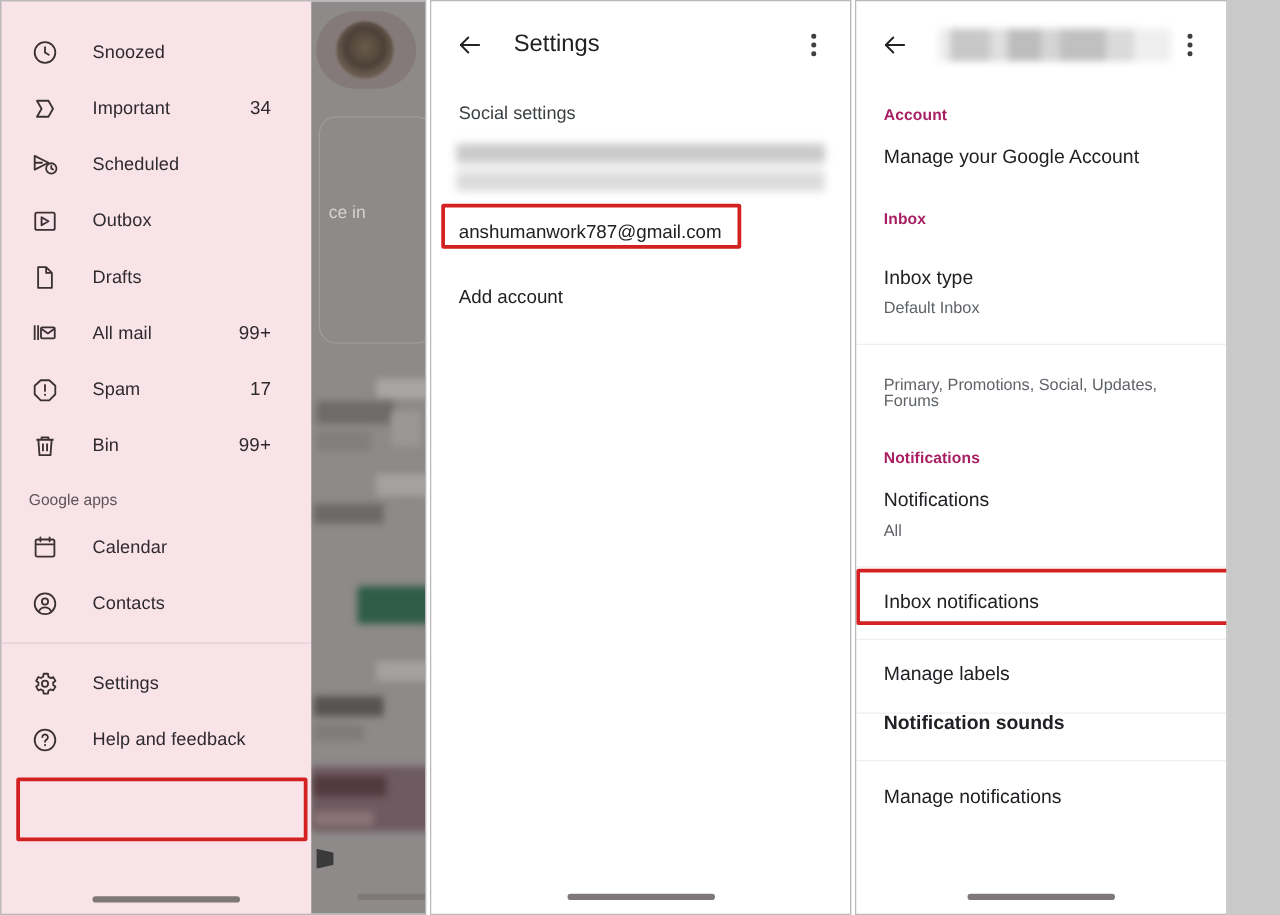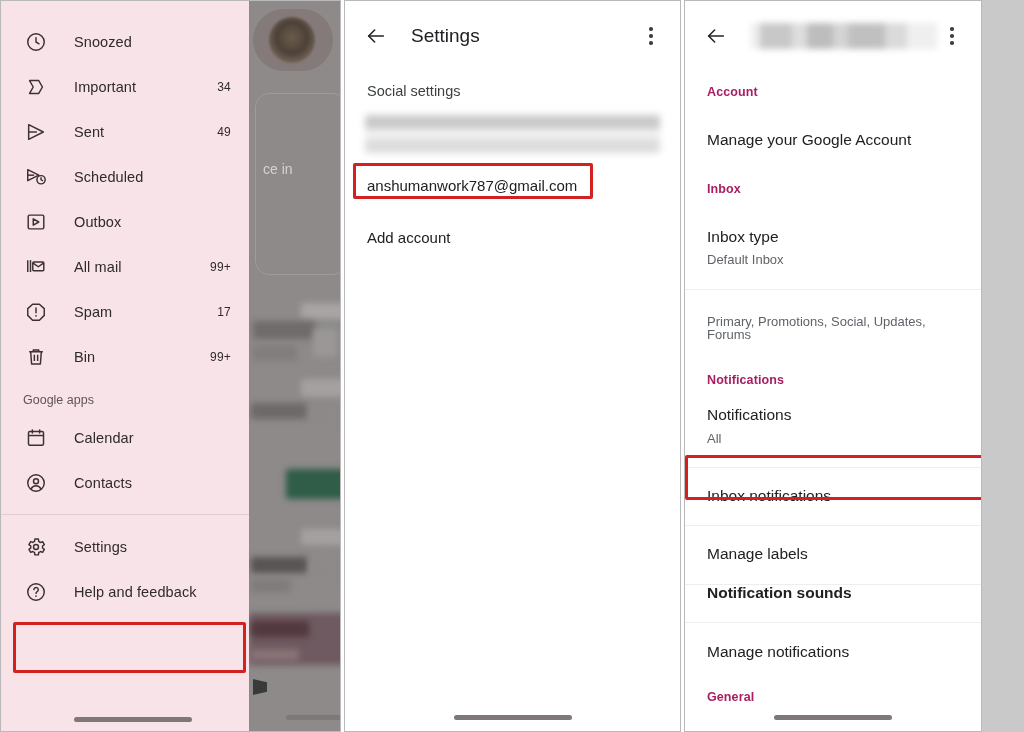--- a/index.html
+++ b/index.html
@@ -86,21 +86,21 @@
     width: 248px;
     height: 732px;
     background: #f8e3e9;
     overflow: hidden;
   }
   .nav-item {
     position: relative;
     display: flex;
     align-items: center;
     height: 45px;
-    padding: 0 18px 0 22px;
+    padding: 0 32px 0 22px;
     box-sizing: border-box;
   }
   .nav-icon {
     width: 26px;
     height: 26px;
     flex: 0 0 26px;
     display: flex;
     align-items: center;
     justify-content: center;
     color: #3b3133;
@@ -108,21 +108,21 @@
   .nav-icon svg { display: block; }
   .nav-label {
     margin-left: 25px;
     font-size: 14.5px;
     color: #2f2a2c;
     letter-spacing: .1px;
     white-space: nowrap;
   }
   .nav-count {
     margin-left: auto;
-    font-size: 12px;
+    font-size: 15px;
     color: #2f2a2c;
     letter-spacing: .2px;
   }
   .nav-section-label {
     font-size: 12.5px;
     color: #5e5457;
     padding: 14px 0 8px 22px;
   }
   .drawer-divider {
     height: 1px;
@@ -304,30 +304,20 @@
       <div class="nav-item">
         <span class="nav-icon">
           <svg width="22" height="22" viewBox="0 0 24 24" fill="none" stroke="currentColor" stroke-width="1.6" stroke-linejoin="round">
             <path d="M5 5h10l4 7-4 7H5l4-7-4-7z"></path>
           </svg>
         </span>
         <span class="nav-label">Important</span>
         <span class="nav-count">34</span>
       </div>
 
-      <div class="nav-item">
-        <span class="nav-icon">
-          <svg width="22" height="22" viewBox="0 0 24 24" fill="none" stroke="currentColor" stroke-width="1.6" stroke-linejoin="round">
-            <path d="M4 4l16 8-16 8V4z"></path>
-              <path d="M4 12h9"></path>
-          </svg>
-        </span>
-        <span class="nav-label">Sent</span>
-        <span class="nav-count">49</span>
-      </div>
 
       <div class="nav-item">
         <span class="nav-icon">
           <svg width="22" height="22" viewBox="0 0 24 24" fill="none" stroke="currentColor" stroke-width="1.6" stroke-linejoin="round">
             <path d="M3 4l12 6-12 6V4z"></path>
               <path d="M3 10h7"></path>
             <circle cx="17.5" cy="15" r="4.5"></circle>
               <path d="M17.5 12.8V15l1.6 1" stroke-linecap="round"></path>
           </svg>
         </span>
@@ -339,20 +329,30 @@
         <span class="nav-icon">
           <svg width="22" height="22" viewBox="0 0 24 24" fill="none" stroke="currentColor" stroke-width="1.6" stroke-linejoin="round">
             <rect x="3.5" y="4.5" width="17" height="15" rx="1.5"></rect>
             <path d="M9 8.5l6 3.5-6 3.5v-7z"></path>
           </svg>
         </span>
         <span class="nav-label">Outbox</span>
         <span class="nav-count"></span>
       </div>
 
+      <div class="nav-item">
+        <span class="nav-icon">
+          <svg width="22" height="22" viewBox="0 0 24 24" fill="none" stroke="currentColor" stroke-width="1.6" stroke-linejoin="round">
+            <path d="M6 3h7l5 5v13H6V3z"></path>
+              <path d="M13 3v5h5"></path>
+          </svg>
+        </span>
+        <span class="nav-label">Drafts</span>
+        <span class="nav-count"></span>
+      </div>
 
       <div class="nav-item">
         <span class="nav-icon">
           <svg width="22" height="22" viewBox="0 0 24 24" fill="none" stroke="currentColor" stroke-width="1.6" stroke-linejoin="round">
             <path d="M3 4.5v13"></path>
               <path d="M6 4.5v13"></path>
             <rect x="8.5" y="6.5" width="12" height="9.5" rx="1"></rect>
             <path d="M8.5 7.4l6 4.3 6-4.3"></path>
           </svg>
         </span>
@@ -487,21 +487,21 @@
       </span>
       <span class="blurred-title"></span>
       <span class="overflow-dots">
           <i></i>
           <i></i>
           <i></i>
         </span>
     </div>
 
     <div class="cat-header" style="padding-top:14px;">Account</div>
-    <div class="list-row" style="margin-top:33px;">
+    <div class="list-row" style="margin-top:19px;">
       <div class="row-main">Manage your Google Account</div>
     </div>
 
     <div class="cat-header" style="padding-top:34px;">Inbox</div>
     <div class="list-row" style="margin-top:33px;">
       <div class="row-main">Inbox type</div>
       <div class="row-sub">Default Inbox</div>
     </div>
 
     <div class="hairline" style="margin-top:23px;"></div>
@@ -533,19 +533,18 @@
     <div class="list-row" style="font-weight:bold;">
       <div class="row-main">Notification sounds</div>
     </div>
 
     <div class="hairline" style="margin-top:22px;"></div>
 
     <div class="list-row" style="margin-top:21px;">
       <div class="row-main">Manage notifications</div>
     </div>
 
-    <div class="cat-header" style="padding-top:30px;">General</div>
 
     <div class="hl" id="hl-inbox-notif"></div>
     <div class="home-indicator"></div>
   </div>
 
 </div>
 
 </body></html>

